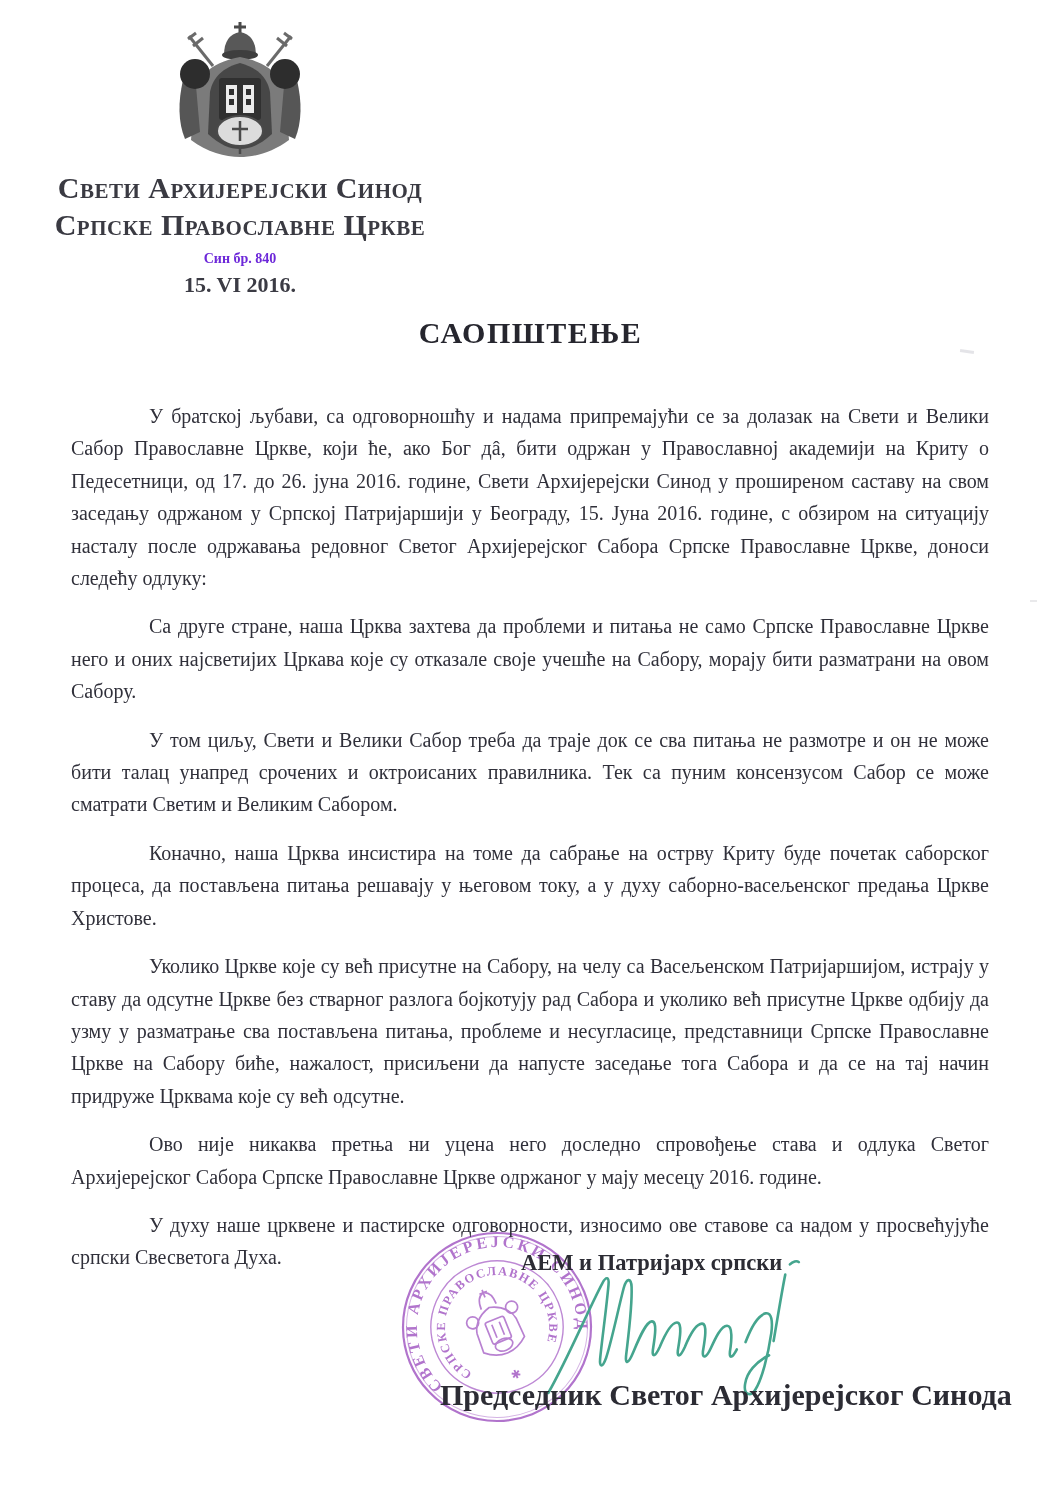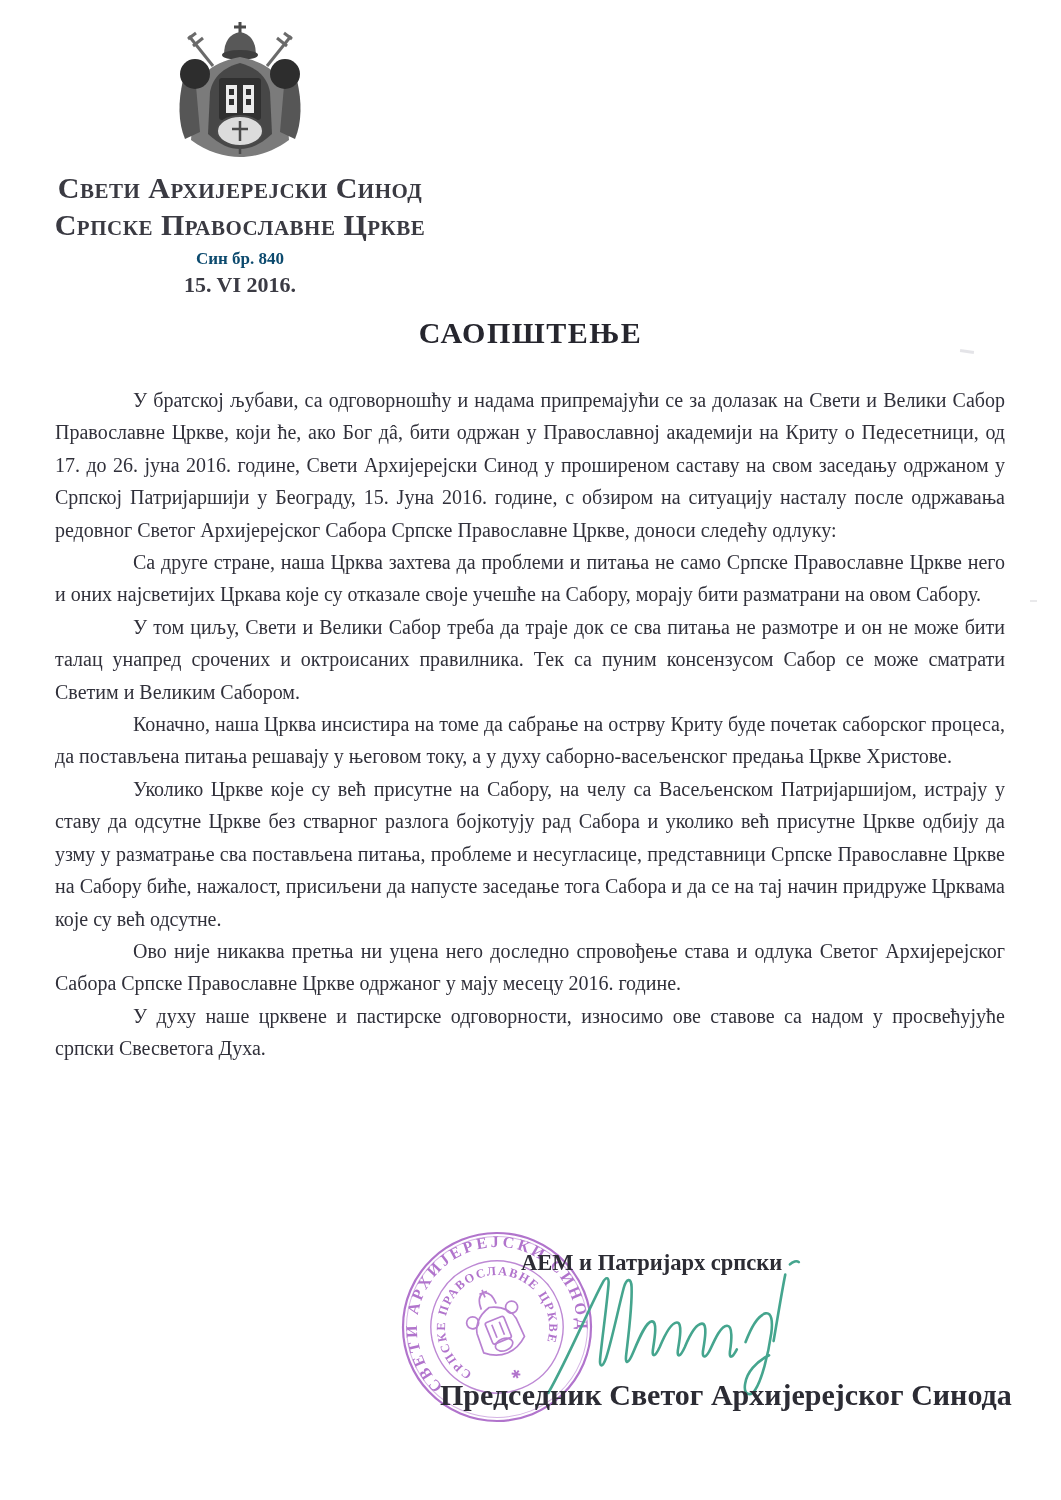--- a/index.html
+++ b/index.html
@@ -9,34 +9,34 @@
     overflow:hidden;margin:0 auto;color:#30303a;padding-left:40px;
   }
   
   .letterhead{position:absolute;left:10px;top:22px;width:460px;text-align:center;}
   .emblem{display:block;margin:0 auto;width:150px;height:142px;}
   .org-line{
     font-variant:small-caps;font-weight:600;font-size:30px;line-height:37px;
     letter-spacing:.5px;color:#3a3a42;white-space:nowrap;
   }
   .org-line.first{margin-top:5px;}
-  .ref-line{font-weight:700;font-size:17px;line-height:26px;color:#0c4a6e;margin-top:3px;}
+  .ref-line{font-weight:700;font-size:14px;line-height:26px;color:#6d28d9;margin-top:3px;}
   .date-line{font-weight:700;font-size:22px;line-height:26px;color:#3b3b44;}
   
   .doc-title{
     position:absolute;top:316px;left:0;width:1061px;text-align:center;
     font-size:30px;font-weight:700;letter-spacing:1.5px;color:#26262e;
   }
   
   .body-text{
     position:absolute;left:55px;top:384px;width:950px;
     font-size:20px;line-height:32.4px;text-align:justify;color:#30303a;
     z-index:3;
   }
-  .body-text p{margin:0;text-indent:78px;}
+  .body-text p{margin:16px;text-indent:78px;}
   
   .sig-title{
     position:absolute;left:521px;top:1250px;font-size:22.5px;font-weight:600;
     color:#2c2c34;z-index:3;white-space:nowrap;
   }
   .sig-role{
     position:absolute;left:440px;top:1378px;width:490px;text-align:center;
     font-size:30px;font-weight:600;color:#2c2c34;z-index:3;white-space:nowrap;
   }
   .signature-svg{position:absolute;left:540px;top:1256px;width:310px;height:140px;z-index:2;}

